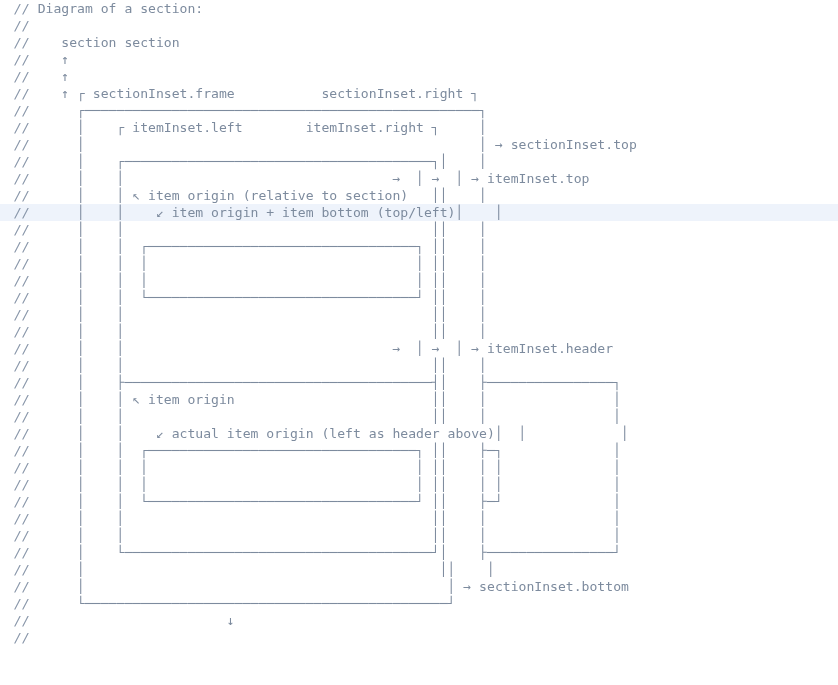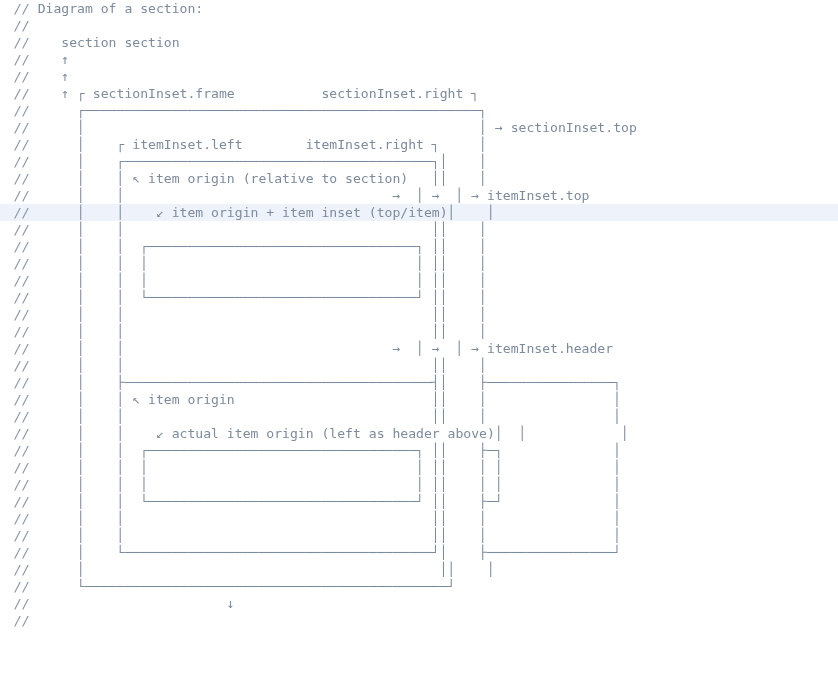--- a/index.html
+++ b/index.html
@@ -64,26 +64,26 @@
 
 <div id="editor">
   <div class="code-area">
       <div class="code-line"><span class="cmt">//</span><span class="body"> Diagram of a section:</span></div>
       <div class="code-line"><span class="cmt">//</span><span class="body"></span></div>
       <div class="code-line"><span class="cmt">//</span><span class="body">    section section</span></div>
       <div class="code-line"><span class="cmt">//</span><span class="body">    ↑</span></div>
       <div class="code-line"><span class="cmt">//</span><span class="body">    ↑</span></div>
       <div class="code-line"><span class="cmt">//</span><span class="body">    ↑ ┌ sectionInset.frame           sectionInset.right ┐</span></div>
       <div class="code-line"><span class="cmt">//</span><span class="body">      ┌──────────────────────────────────────────────────┐</span></div>
+      <div class="code-line"><span class="cmt">//</span><span class="body">      │    ┌ itemInset.left        itemInset.right ┐     │</span></div>
       <div class="code-line"><span class="cmt">//</span><span class="body">      │                                                  │ → sectionInset.top</span></div>
-      <div class="code-line"><span class="cmt">//</span><span class="body">      │    ┌ itemInset.left        itemInset.right ┐     │</span></div>
       <div class="code-line"><span class="cmt">//</span><span class="body">      │    ┌───────────────────────────────────────┐│    │</span></div>
+      <div class="code-line"><span class="cmt">//</span><span class="body">      │    │                                  →  │ →  │ → itemInset.top</span></div>
       <div class="code-line"><span class="cmt">//</span><span class="body">      │    │ ↖ item origin (relative to section)   ││    │</span></div>
-      <div class="code-line"><span class="cmt">//</span><span class="body">      │    │                                  →  │ →  │ → itemInset.top</span></div>
-      <div class="code-line current"><span class="cmt">//</span><span class="body">      │    │    ↙ item origin + item inset (top/item)│    │</span></div>
+      <div class="code-line current"><span class="cmt">//</span><span class="body">      │    │    ↙ item origin + item bottom (top/left)│    │</span></div>
       <div class="code-line"><span class="cmt">//</span><span class="body">      │    │                                       ││    │</span></div>
       <div class="code-line"><span class="cmt">//</span><span class="body">      │    │  ┌──────────────────────────────────┐ ││    │</span></div>
       <div class="code-line"><span class="cmt">//</span><span class="body">      │    │  │                                  │ ││    │</span></div>
       <div class="code-line"><span class="cmt">//</span><span class="body">      │    │  │                                  │ ││    │</span></div>
       <div class="code-line"><span class="cmt">//</span><span class="body">      │    │  └──────────────────────────────────┘ ││    │</span></div>
       <div class="code-line"><span class="cmt">//</span><span class="body">      │    │                                       ││    │</span></div>
       <div class="code-line"><span class="cmt">//</span><span class="body">      │    │                                       ││    │</span></div>
       <div class="code-line"><span class="cmt">//</span><span class="body">      │    │                                  →  │ →  │ → itemInset.header</span></div>
       <div class="code-line"><span class="cmt">//</span><span class="body">      │    │                                       ││    │</span></div>
       <div class="code-line"><span class="cmt">//</span><span class="body">      │    ├───────────────────────────────────────┤│    ├────────────────┐</span></div>
@@ -91,17 +91,18 @@
       <div class="code-line"><span class="cmt">//</span><span class="body">      │    │                                       ││    │                │</span></div>
       <div class="code-line"><span class="cmt">//</span><span class="body">      │    │    ↙ actual item origin (left as header above)│  │            │</span></div>
       <div class="code-line"><span class="cmt">//</span><span class="body">      │    │  ┌──────────────────────────────────┐ ││    ├─┐              │</span></div>
       <div class="code-line"><span class="cmt">//</span><span class="body">      │    │  │                                  │ ││    │ │              │</span></div>
       <div class="code-line"><span class="cmt">//</span><span class="body">      │    │  │                                  │ ││    │ │              │</span></div>
       <div class="code-line"><span class="cmt">//</span><span class="body">      │    │  └──────────────────────────────────┘ ││    ├─┘              │</span></div>
       <div class="code-line"><span class="cmt">//</span><span class="body">      │    │                                       ││    │                │</span></div>
       <div class="code-line"><span class="cmt">//</span><span class="body">      │    │                                       ││    │                │</span></div>
       <div class="code-line"><span class="cmt">//</span><span class="body">      │    └───────────────────────────────────────┘│    ├────────────────┘</span></div>
       <div class="code-line"><span class="cmt">//</span><span class="body">      │                                             ││    │</span></div>
+      <div class="code-line"><span class="cmt">//</span><span class="body">      │                                              │ → sectionInset.bottom</span></div>
       <div class="code-line"><span class="cmt">//</span><span class="body">      └──────────────────────────────────────────────┘</span></div>
       <div class="code-line"><span class="cmt">//</span><span class="body">                         ↓</span></div>
       <div class="code-line"><span class="cmt">//</span><span class="body"></span></div>
     </div>
 </div>
 
 </body></html>

